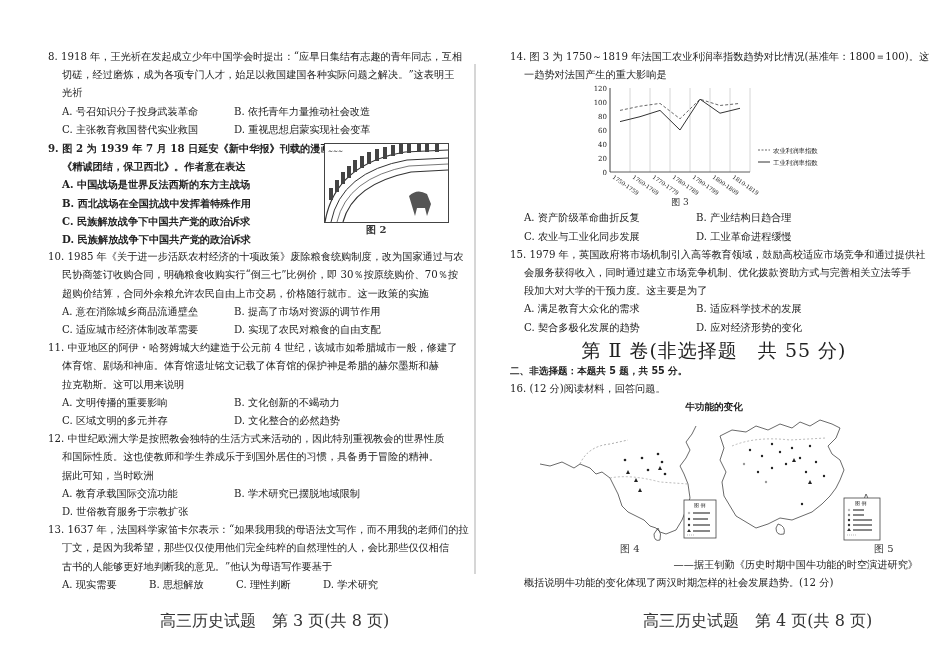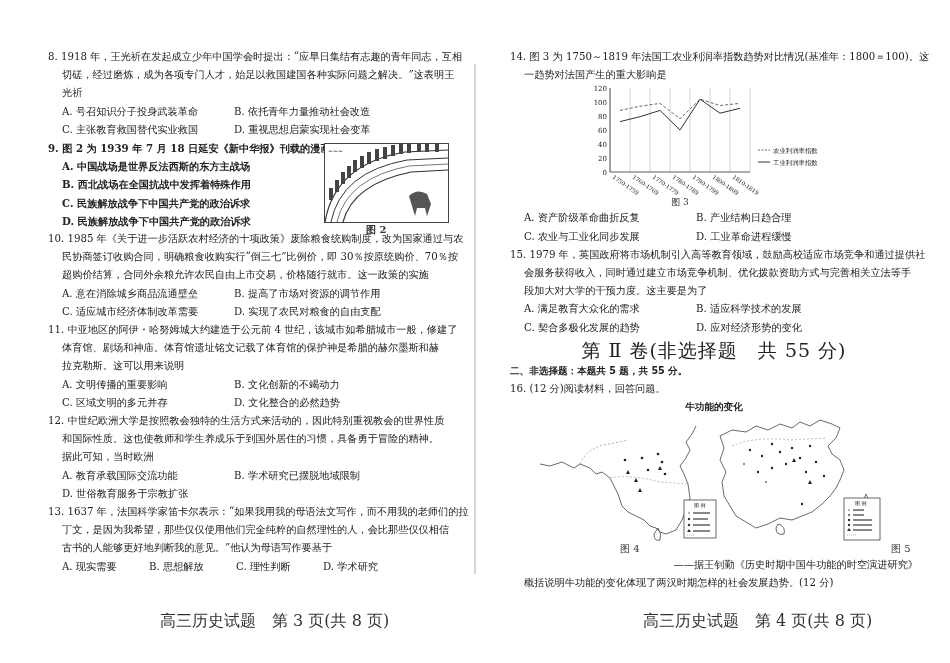--- a/index.html
+++ b/index.html
@@ -47,20 +47,21 @@
         <span>B. 依托青年力量推动社会改造</span>
       </div>
     <div class="opts2">
         <span>C. 主张教育救国替代实业救国</span>
         <span>D. 重视思想启蒙实现社会变革</span>
       </div>
   </div>
 
   <div class="q q9wrap">
     <div class="line">9. 图 2 为 1939 年 7 月 18 日延安《新中华报》刊载的漫画</div>
+    <div class="line ind">《精诚团结，保卫西北》。作者意在表达</div>
     <div class="line ind">A. 中国战场是世界反法西斯的东方主战场</div>
     <div class="line ind">B. 西北战场在全国抗战中发挥着特殊作用</div>
     <div class="line ind">C. 民族解放战争下中国共产党的政治诉求</div>
     <div class="line ind">D. 民族解放战争下中国共产党的政治诉求</div>
     <div class="cartoon">
       <svg width="123" height="78" viewBox="0 0 123 78">
         <path d="M0 78 Q10 20 80 8 L123 6" fill="none" stroke="#333" stroke-width="1.2"></path>
         <path d="M6 78 Q16 28 82 16 L123 14" fill="none" stroke="#333" stroke-width="1"></path>
         <path d="M12 78 Q22 34 84 22 L123 20" fill="none" stroke="#555" stroke-width="0.8"></path>
         <path d="M18 78 Q28 40 86 28 L123 26" fill="none" stroke="#333" stroke-width="1.2"></path>
@@ -289,21 +290,21 @@
         <g stroke="#888" stroke-width="2">
             <line x1="343" y1="94" x2="354" y2="94"></line>
             <line x1="343" y1="99" x2="354" y2="99"></line>
             <line x1="343" y1="104" x2="362" y2="104"></line>
             <line x1="343" y1="109" x2="362" y2="109"></line>
             <line x1="343" y1="114" x2="362" y2="114"></line>
           </g>
         <line x1="337" y1="119" x2="346" y2="119" stroke="#888" stroke-dasharray="1,1" stroke-width="0.6"></line>
       </svg>
     </div>
-    <div style="display:flex;line-height:14px;gap:17px;">
+    <div style="display:flex;line-height:14px;">
       <div class="fig-cap" style="width:96px;padding-left:110px;text-align:left">图 4</div>
       <div class="fig-cap" style="padding-left:158px;text-align:left">图 5</div>
     </div>
     <div class="source">——据王钊勤《历史时期中国牛功能的时空演进研究》</div>
     <div class="line ind">概括说明牛功能的变化体现了两汉时期怎样的社会发展趋势。(12 分)</div>
   </div>
 </div>
 <div class="footer" id="footR">高三历史试题　第 4 页(共 8 页)</div>
 
 </body></html>

